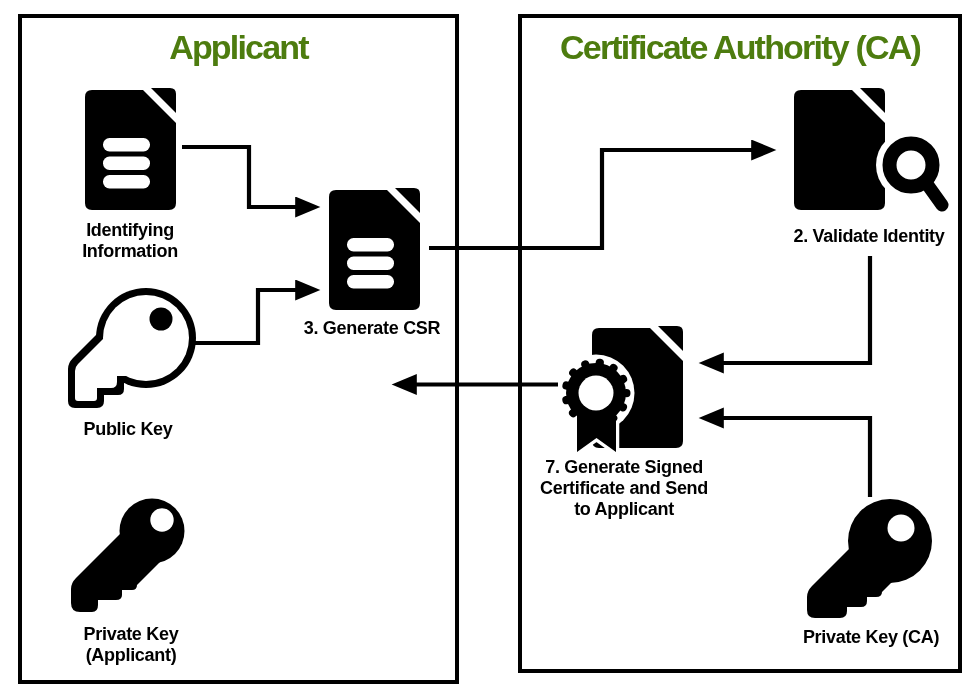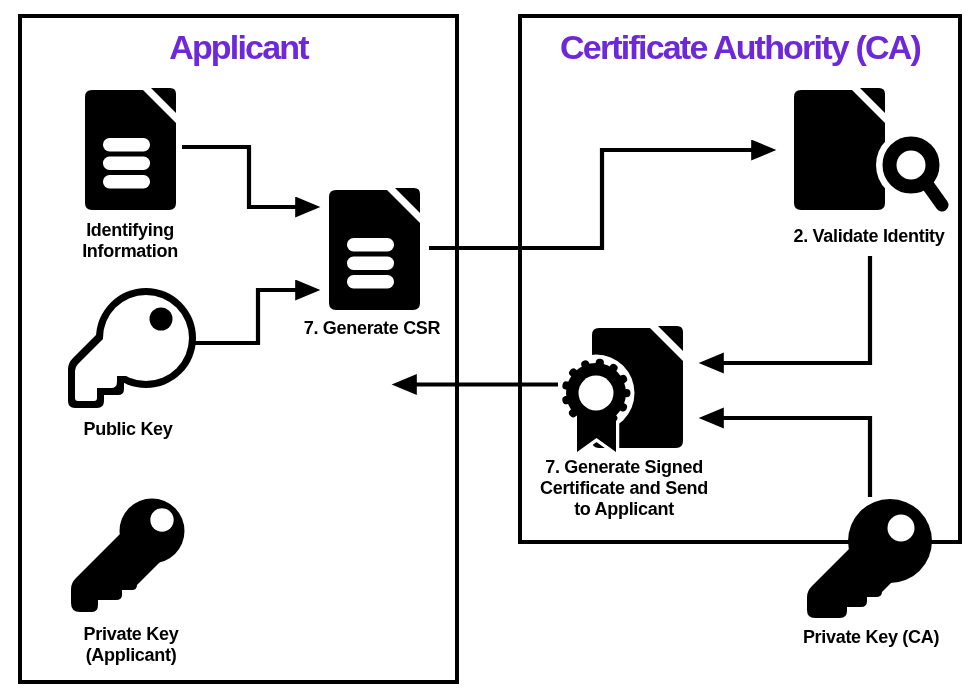--- a/index.html
+++ b/index.html
@@ -12,29 +12,29 @@
     font-family: "Liberation Sans", sans-serif;
   }
   .panel {
     position: absolute;
     box-sizing: border-box;
     border: 4.5px solid #000000;
     background: #ffffff;
     z-index: 0;
   }
   #panel-left  { left: 18px;  top: 14px; width: 441px; height: 670px; }
-  #panel-right { left: 518px; top: 14px; width: 444px; height: 530px; }
+  #panel-right { left: 518px; top: 14px; width: 444px; height: 659px; }
   .panel-title {
     margin-top: 7px;
     line-height: 44px;
     text-align: center;
     font-weight: bold;
     font-size: 34px;
     letter-spacing: -1.8px;
-    color: #6d28d9;
+    color: #4d7c0f;
   }
   svg.layer {
     position: absolute;
     left: 0; top: 0;
     z-index: 1;
   }
   .label {
     position: absolute;
     width: 300px;
     text-align: center;
@@ -135,20 +135,20 @@
       <path d="M872,526 L812,586 Q807,591 807,597 L807,610 Q807,618 815,618 L840,618 Q847,618 847,611 L847,607 L861,607 Q867,607 867,601 L867,597 L876,597 Q882,597 882,592 L917,557 Z"></path>
       <circle cx="901" cy="528" r="13.5" fill="#ffffff"></circle>
     </g>
   </svg>
 
   <div class="label" id="lbl-identifying">Identifying
 Information</div>
   <div class="label" id="lbl-public-key">Public Key</div>
   <div class="label" id="lbl-private-key-a">Private Key
 (Applicant)</div>
-  <div class="label" id="lbl-generate-csr">7. Generate CSR</div>
+  <div class="label" id="lbl-generate-csr">3. Generate CSR</div>
   <div class="label" id="lbl-validate">2. Validate Identity</div>
   <div class="label" id="lbl-gen-signed">7. Generate Signed
 Certificate and Send
 to Applicant</div>
   <div class="label" id="lbl-private-key-ca">Private Key (CA)</div>
 
 </div>
 
 </body></html>

